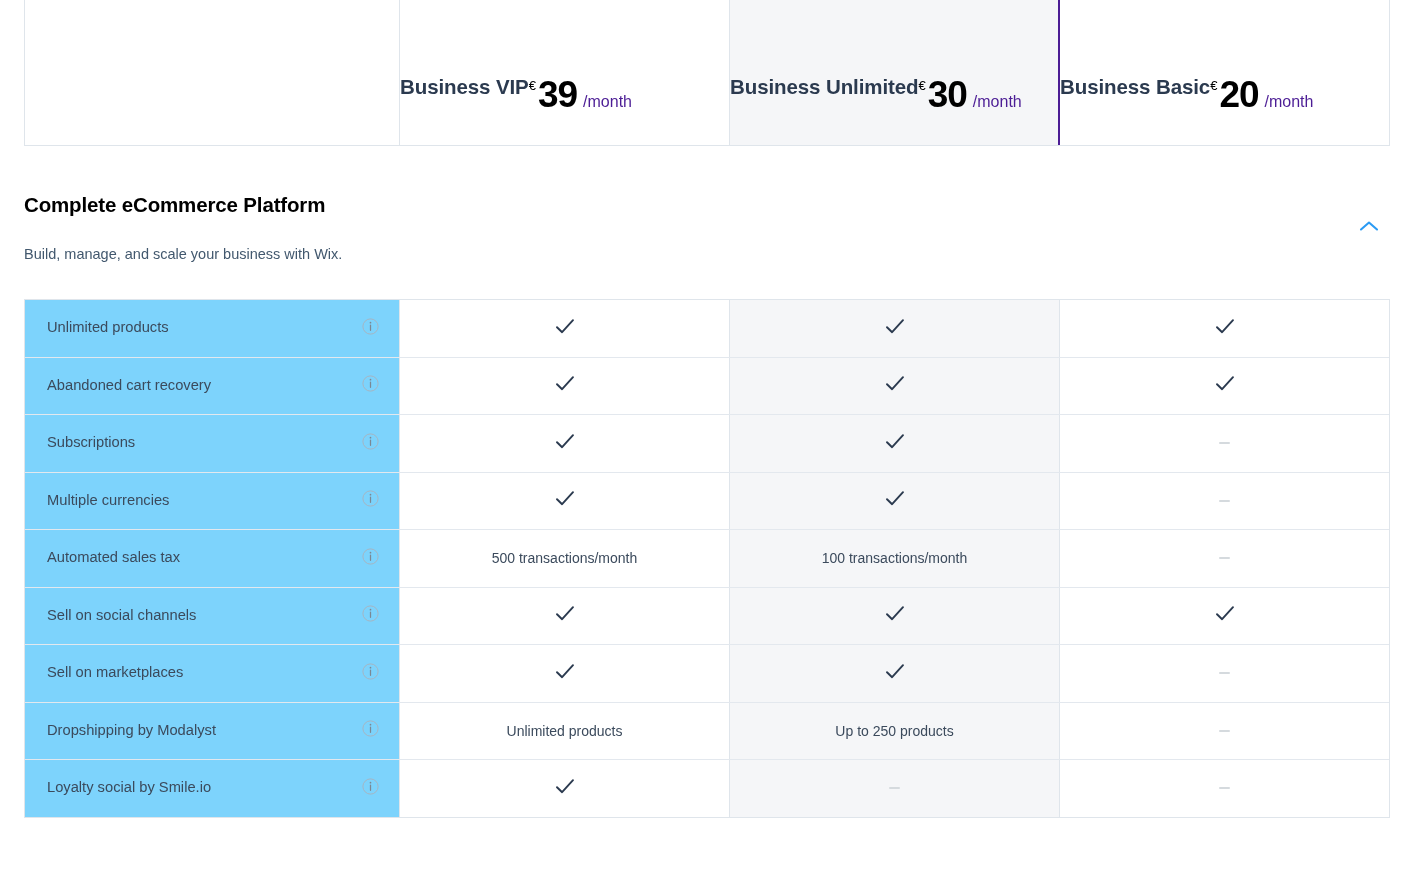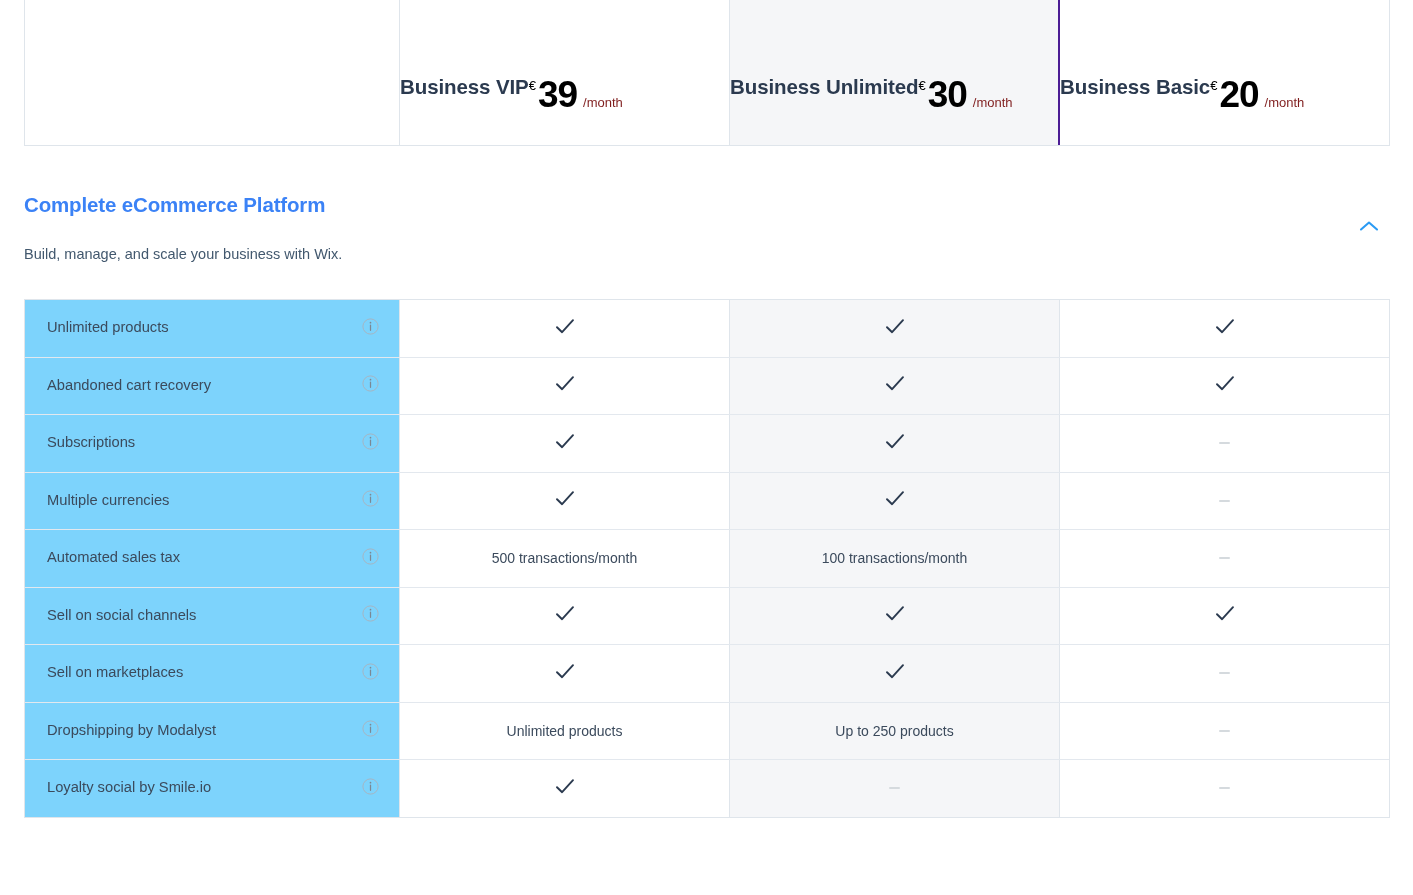--- a/index.html
+++ b/index.html
@@ -67,38 +67,38 @@
     margin-right: 2px;
     color: #000;
   }
   .price-amount {
     font-size: 37px;
     font-weight: bold;
     letter-spacing: -1px;
     color: #000;
   }
   .price-period {
-    font-size: 13px;
-    color: #7f1d1d;
+    font-size: 16px;
+    color: #4c1d95;
     margin-left: 6px;
     font-weight: normal;
     text-align: center;
   }
 
   
   .section-head {
     position: absolute;
     left: 24px;
     top: 192px;
     width: 1366px;
   }
   .section-title {
     font-size: 20.5px;
     font-weight: bold;
-    color: #3b82f6;
+    color: #000000;
     margin: 0;
     letter-spacing: -0.15px;
     line-height: 1.3;
   }
   .section-sub {
     font-size: 14.5px;
     color: #42586e;
     margin: 26px 0 0 0;
     line-height: 1.3;
   }

